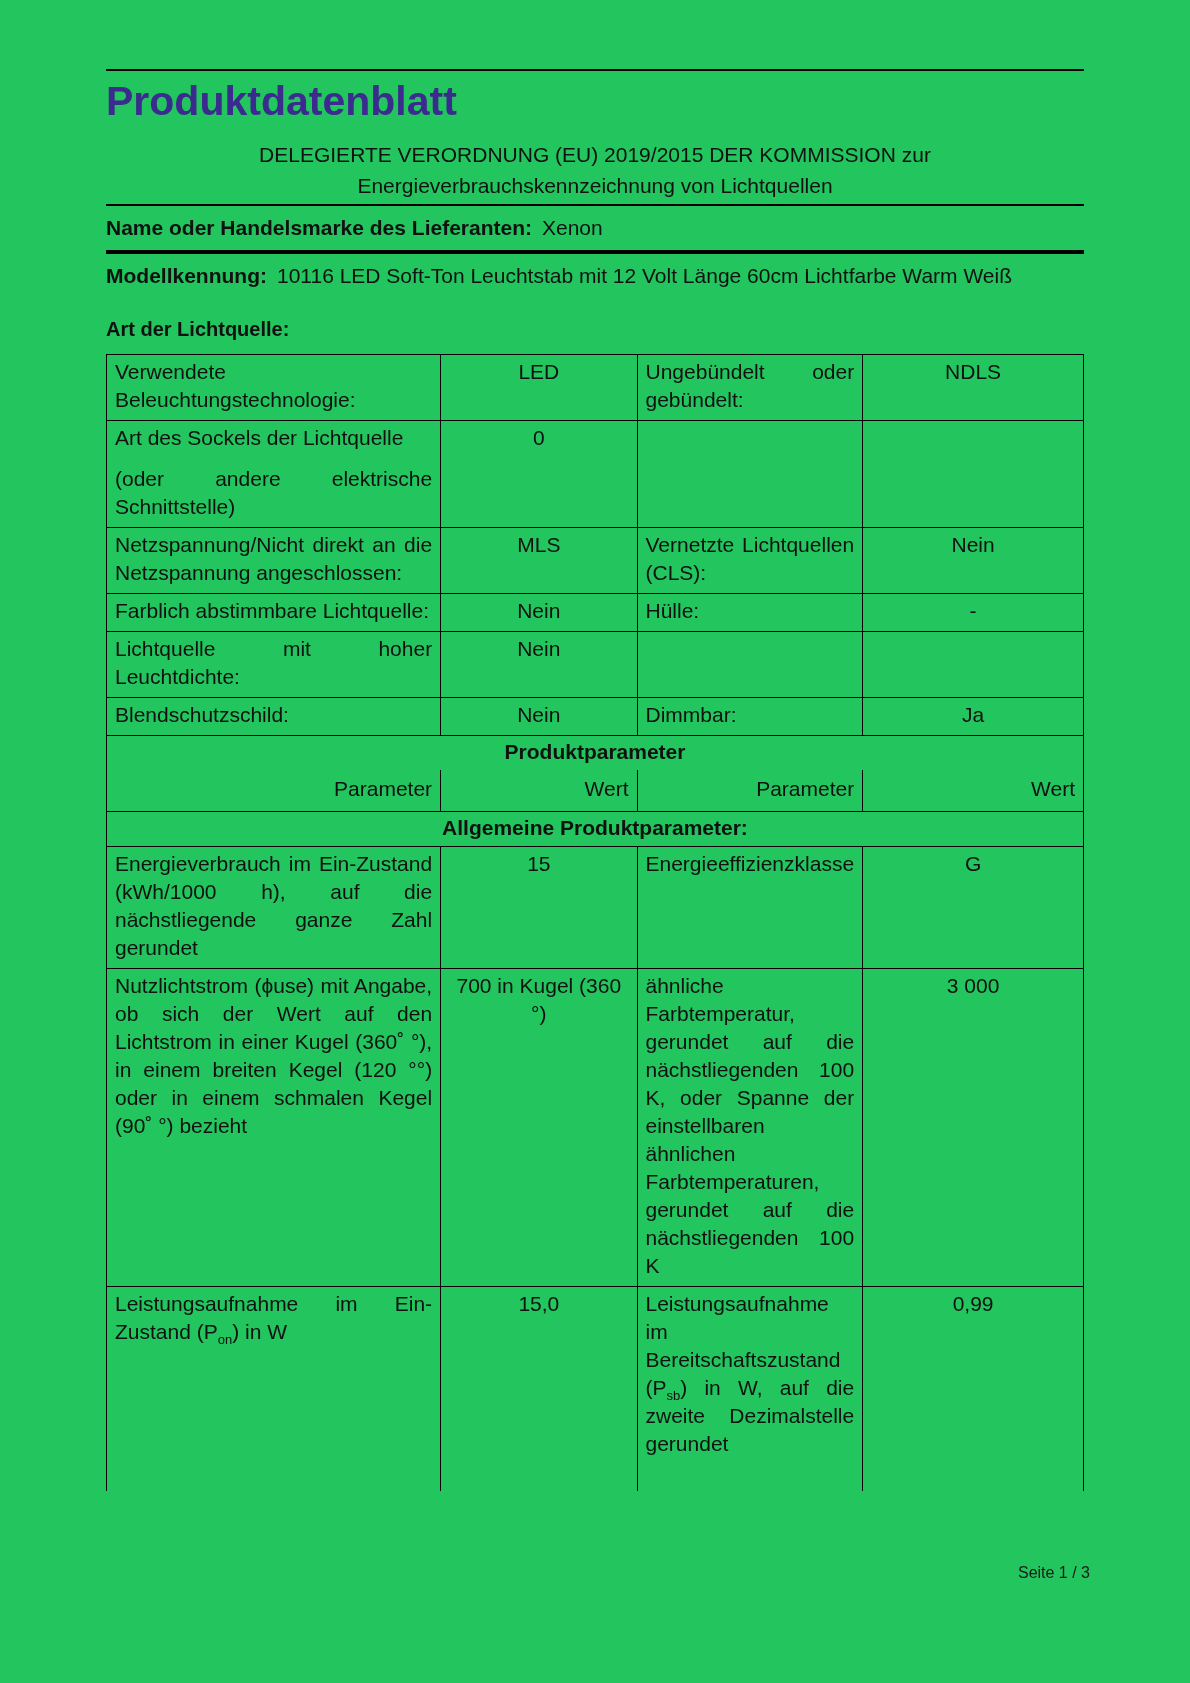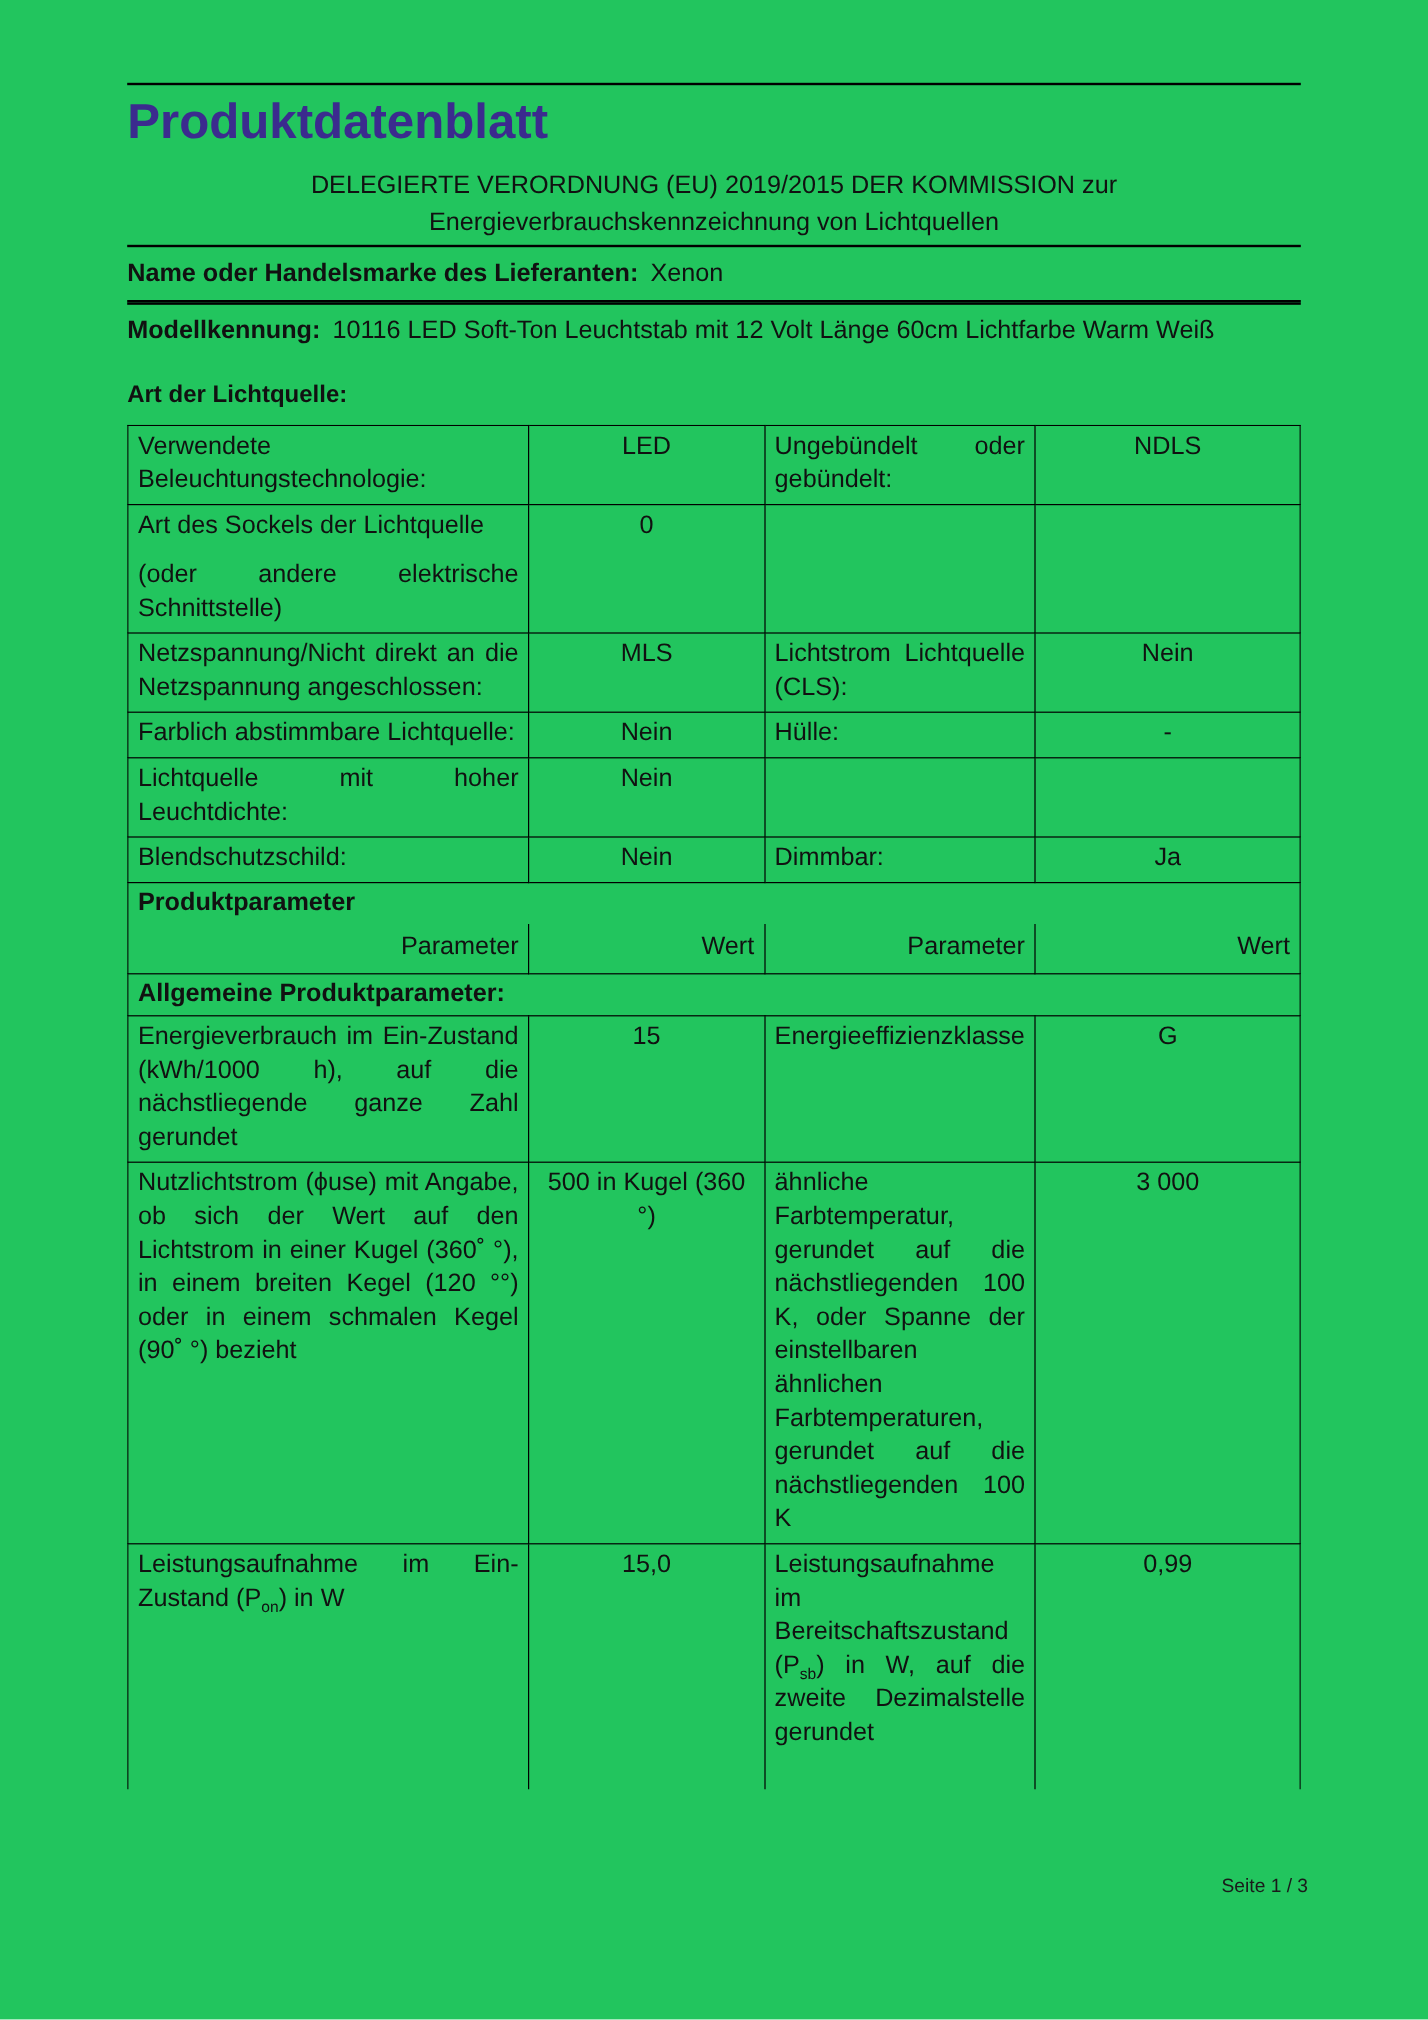--- a/index.html
+++ b/index.html
@@ -35,21 +35,21 @@
   table.grid col.c3{width:23.1%;} table.grid col.c4{width:22.6%;}
   table.grid td{
     border:1.5px solid #000;
     padding:3px 8px 6px 8px;
     vertical-align:top;
     line-height:28px;
     overflow:hidden;
   }
   td.j{text-align:justify;}
   td.c{text-align:center;}
-  tr.span-row td{text-align:left;font-weight:bold;padding:2px 8px 4px 8px;}
+  tr.span-row td{text-align:center;font-weight:bold;padding:2px 8px 4px 8px;}
   tr.no-bottom td{border-bottom:none;}
   tr.hdr td{border-top:none;padding:5px 8px 8px 8px;text-align:right;}
   tr.cut td{border-bottom:none;padding-bottom:60px;}
   td p{margin:0;}
   td p + p{margin-top:13px;}
   sub{font-size:13px;line-height:0;}
   .footer{
     position:absolute;top:1563px;right:100px;
     font-size:16px;line-height:20px;color:#1a1a1a;text-align:right;
   }
@@ -105,21 +105,21 @@
           <p>Art des Sockels der Lichtquelle</p>
           <p>(oder andere elektrische Schnittstelle)</p>
         </td>
         <td class="c">0</td>
         <td class="j"></td>
         <td class="c"></td>
       </tr>
       <tr>
         <td class="j">Netzspannung/Nicht direkt an die Netzspannung angeschlossen:</td>
         <td class="c">MLS</td>
-        <td class="j">Lichtstrom Lichtquelle (CLS):</td>
+        <td class="j">Vernetzte Lichtquellen (CLS):</td>
         <td class="c">Nein</td>
       </tr>
       <tr>
         <td class="j">Farblich abstimmbare Lichtquelle:</td>
         <td class="c">Nein</td>
         <td class="j">Hülle:</td>
         <td class="c">-</td>
       </tr>
       <tr>
         <td class="j">Lichtquelle mit hoher Leuchtdichte:</td>
@@ -148,21 +148,21 @@
       </tr>
 
       <tr>
         <td class="j">Energieverbrauch im Ein-Zustand (kWh/1000 h), auf die nächstliegende ganze Zahl gerundet</td>
         <td class="c">15</td>
         <td class="j">Energieeffizienzklasse</td>
         <td class="c">G</td>
       </tr>
       <tr>
         <td class="j">Nutzlichtstrom (ϕuse) mit Angabe, ob sich der Wert auf den Lichtstrom in einer Kugel (360˚ °), in einem breiten Kegel (120 °°) oder in einem schmalen Kegel (90˚ °) bezieht</td>
-        <td class="c">500 in Kugel (360 °)</td>
+        <td class="c">700 in Kugel (360 °)</td>
         <td class="j">ähnliche Farbtemperatur, gerundet auf die nächstliegenden 100 K, oder Spanne der einstellbaren ähnlichen Farbtemperaturen, gerundet auf die nächstliegenden 100 K</td>
         <td class="c">3 000</td>
       </tr>
       <tr class="cut">
         <td class="j"><span>Leistungsaufnahme im Ein-Zustand (P</span><sub>on</sub><span>) in W</span></td>
         <td class="c">15,0</td>
         <td class="j"><span>Leistungsaufnahme im Bereitschaftszustand (P</span><sub>sb</sub><span>) in W, auf die zweite Dezimalstelle gerundet</span></td>
         <td class="c">0,99</td>
       </tr>
     </tbody>

